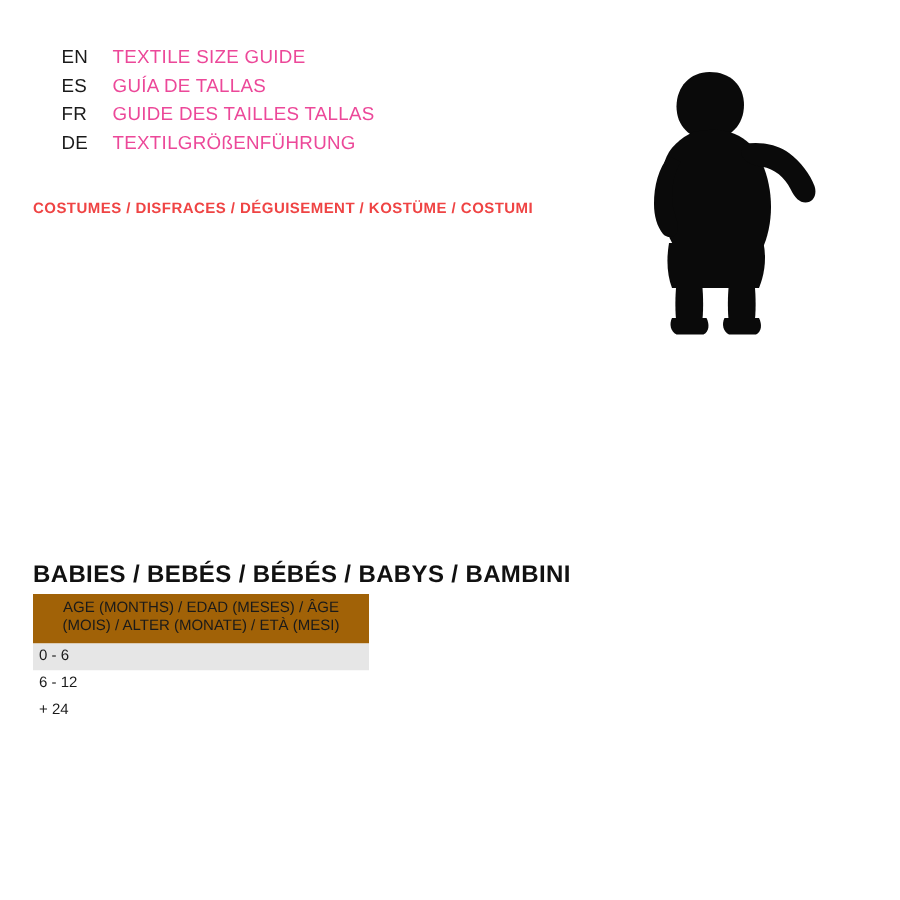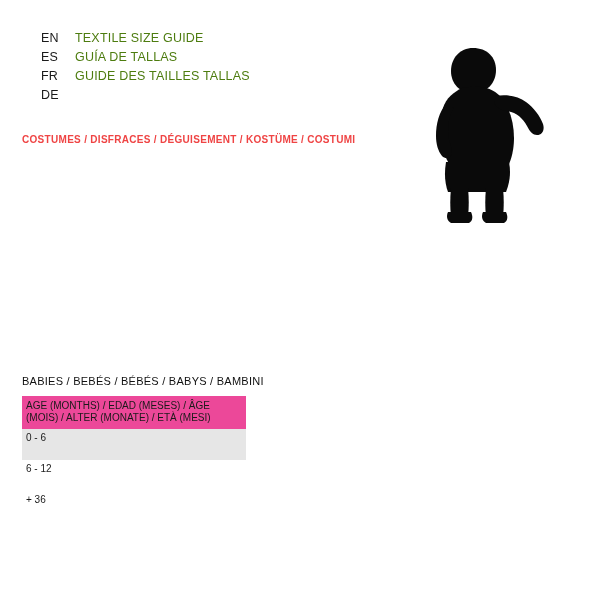--- a/index.html
+++ b/index.html
@@ -35,21 +35,21 @@
     font-size: 12.5px;
     letter-spacing: 0.2px;
     margin-left: 19px;
   }
   .lang-code {
     width: 34px;
     flex: 0 0 34px;
     color: #1a1a1a;
   }
   .lang-text {
-    color: #4d7c0f;
+    color: #ec4899;
   }
 
   
   .costumes-title {
     position: absolute;
     left: 22px;
     top: 134px;
     font-size: 10px;
     font-weight: bold;
     letter-spacing: 0.3px;
@@ -66,42 +66,43 @@
   }
   .figure-wrap svg {
     display: block;
   }
 
   
   .babies-heading {
     position: absolute;
     left: 22px;
     top: 375px;
-    font-size: 11px;
-    font-weight: normal;
+    font-size: 16px;
+    font-weight: bold;
     letter-spacing: 0.25px;
     color: #111111;
   }
   .size-table {
     position: absolute;
     left: 22px;
     top: 396px;
     width: 224px;
     border-collapse: collapse;
   }
   .size-table td {
     font-size: 10px;
     line-height: 12px;
-    padding: 3px 4px 16px 4px;
+    padding: 3px 4px 3px 4px;
     color: #1a1a1a;
     vertical-align: top;
   }
   .size-table tr.header td {
-    background: #ec4899;
+    background: #a16207;
     padding: 4px 4px 5px 4px;
+    text-align: center;
   }
   .size-table tr.shade td {
     background: #e6e6e6;
   }
   .size-table tr.plain td {
     background: #ffffff;
   }
 </style>
 </head>
 <body>
@@ -116,20 +117,21 @@
     <div class="lang-row">
       <span class="lang-code">ES</span>
       <span class="lang-text">GUÍA DE TALLAS</span>
     </div>
     <div class="lang-row">
       <span class="lang-code">FR</span>
       <span class="lang-text">GUIDE DES TAILLES TALLAS</span>
     </div>
     <div class="lang-row">
       <span class="lang-code">DE</span>
+      <span class="lang-text">TEXTILGRÖßENFÜHRUNG</span>
     </div>
   </div>
 
   <div class="costumes-title">COSTUMES / DISFRACES / DÉGUISEMENT / KOSTÜME / COSTUMI</div>
 
   <div class="figure-wrap">
     <svg width="170" height="210" viewBox="0 0 170 210" xmlns="http://www.w3.org/2000/svg" aria-hidden="true">
       <g fill="#0a0a0a">
 
         <path d="M63,26 C50,26 41,36 41,49 C41,62 50,71 63,71 C77,71 86,61 86,48 C86,35 77,26 63,26 Z"></path>
@@ -187,18 +189,18 @@
       <tr class="header">
         <td>AGE (MONTHS) / EDAD (MESES) / ÂGE (MOIS) / ALTER (MONATE) / ETÀ (MESI)</td>
       </tr>
       <tr class="shade">
         <td>0 - 6</td>
       </tr>
       <tr class="plain">
         <td>6 - 12</td>
       </tr>
       <tr class="plain">
-        <td>+ 36</td>
+        <td>+ 24</td>
       </tr>
     </tbody>
   </table>
 
 </div>
 
 </body></html>

